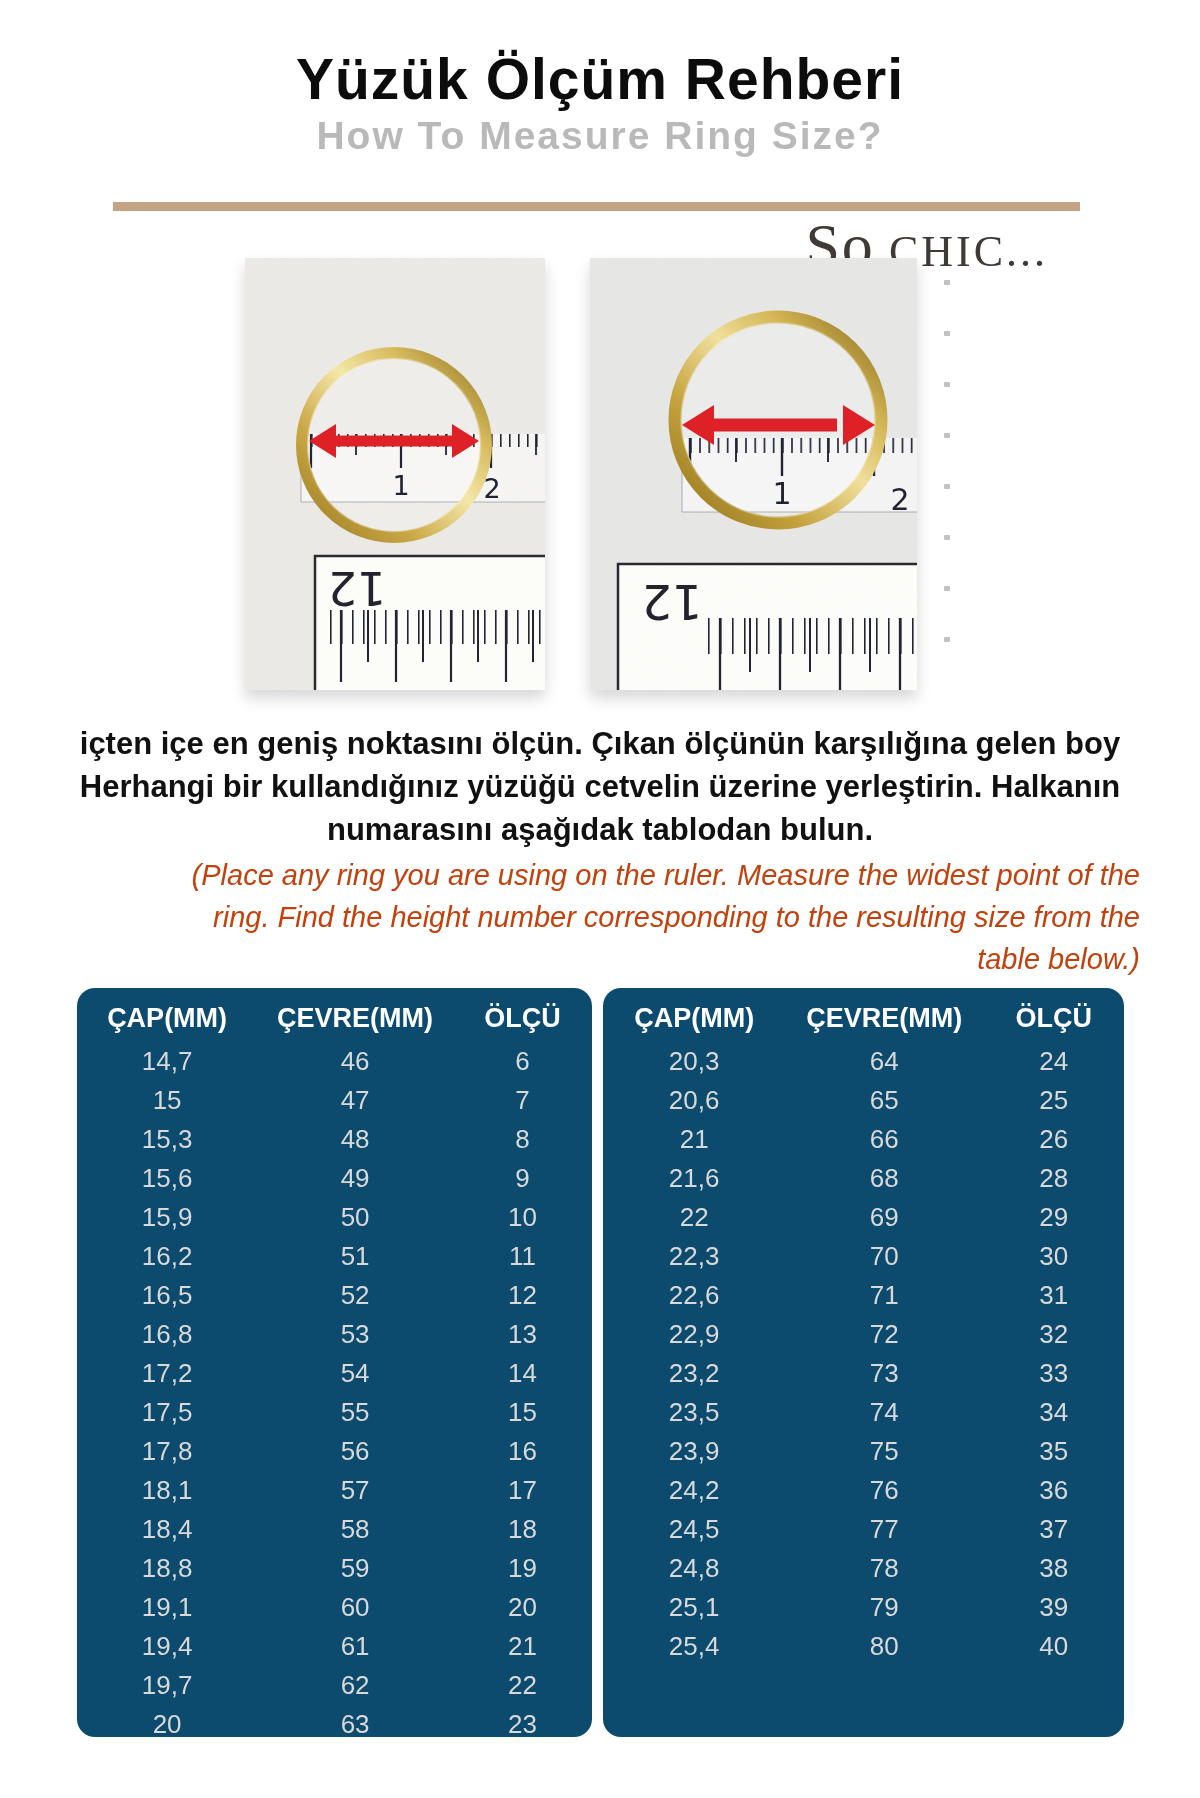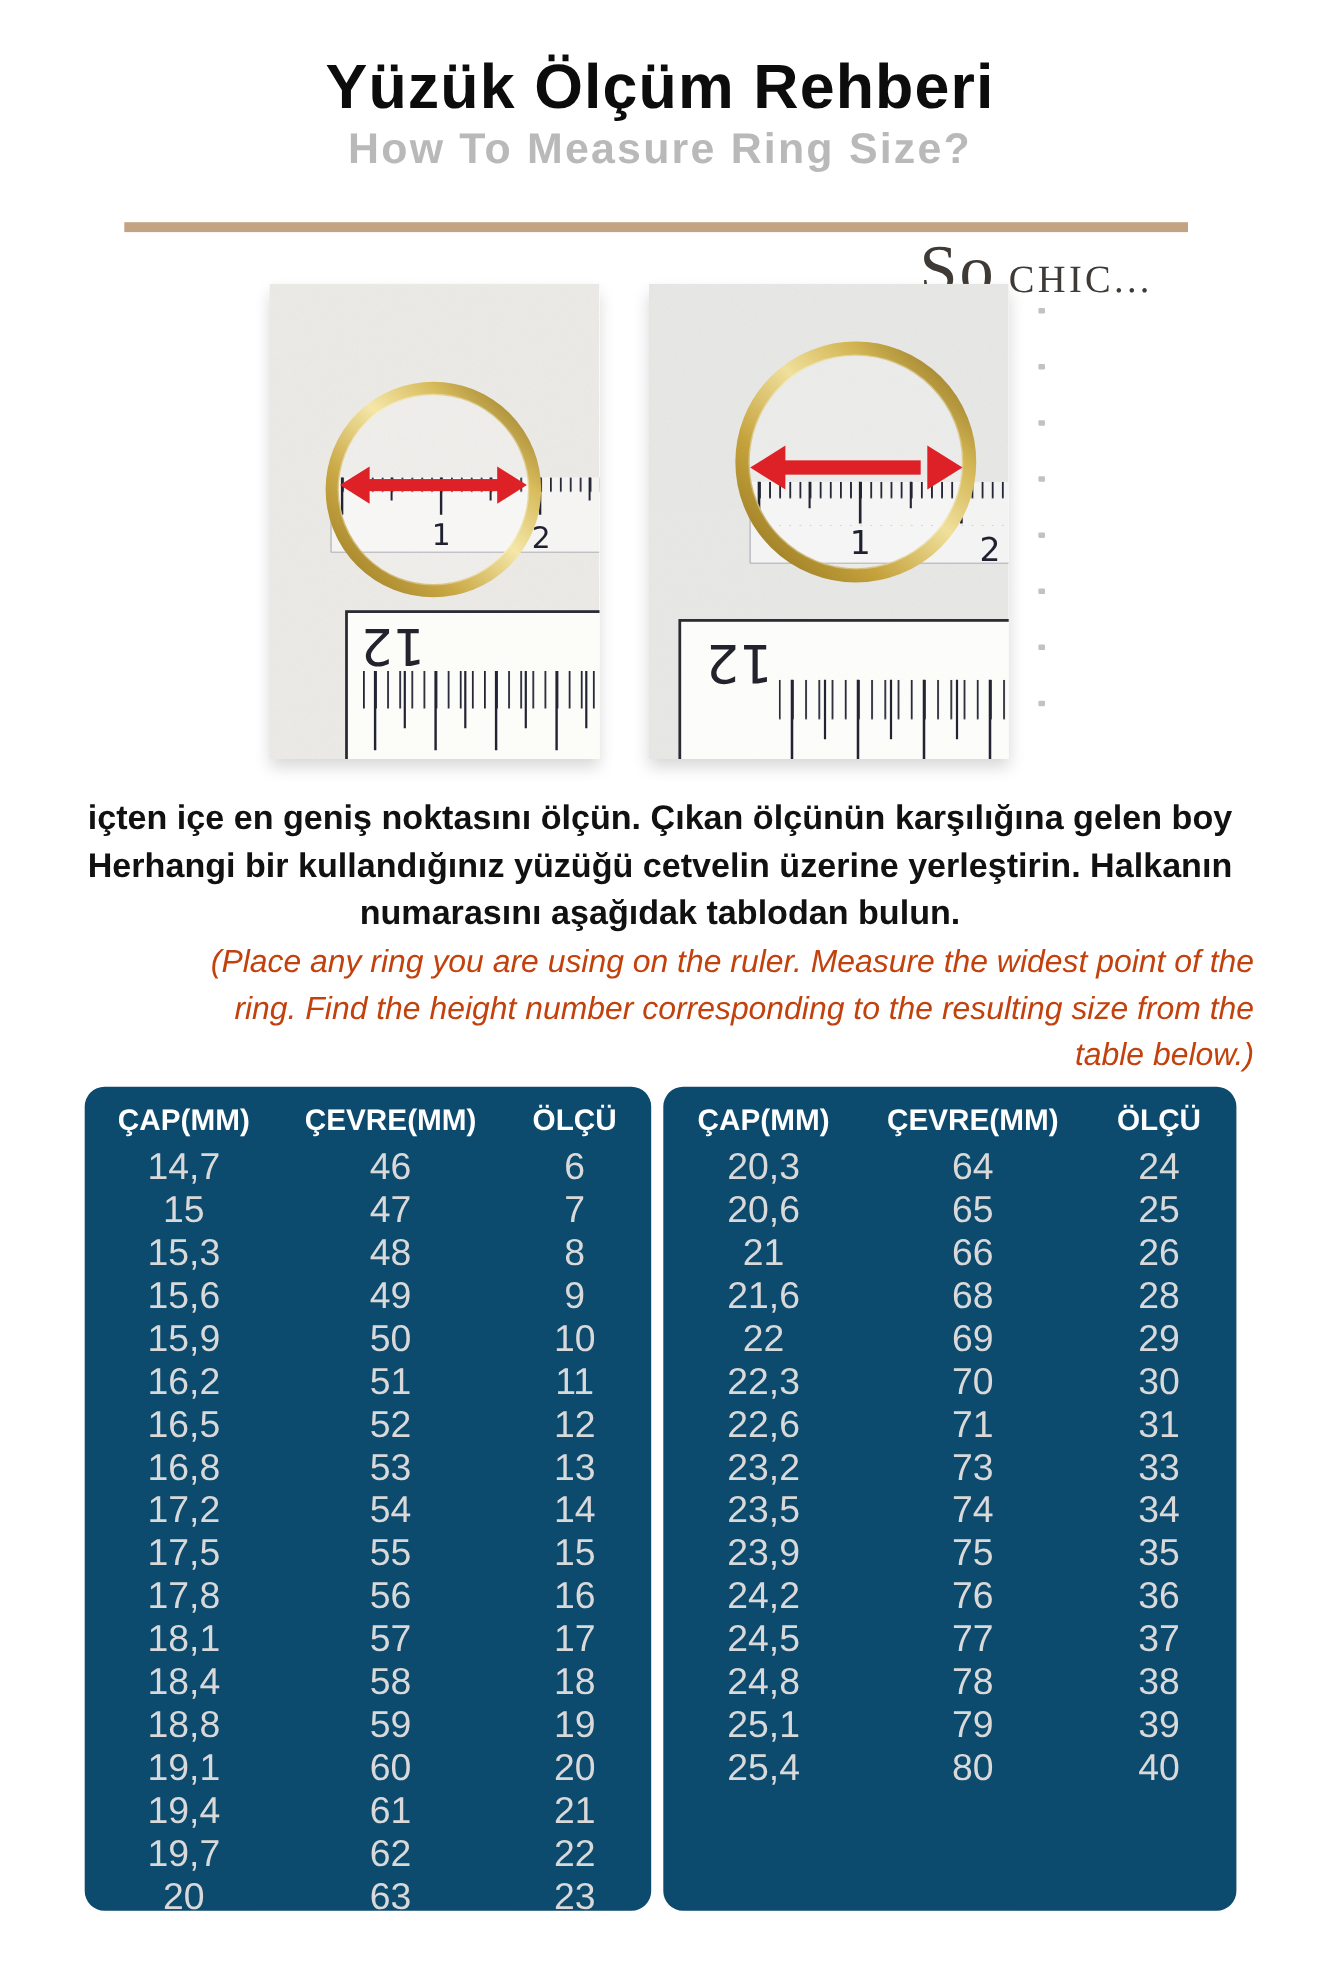--- a/index.html
+++ b/index.html
@@ -8,41 +8,41 @@
 
   .title{position:absolute;top:46px;left:0;width:1200px;text-align:center;
          font-size:57px;font-weight:800;color:#0c0c0c;letter-spacing:1px;}
   .subtitle{position:absolute;top:114px;left:0;width:1200px;text-align:center;
             font-size:39px;font-weight:700;color:#b9b9b9;letter-spacing:2px;}
   .divider{position:absolute;top:202px;left:113px;width:967px;height:9px;background:#c4a284;}
 
   .brand{position:absolute;top:210px;left:700px;width:348px;text-align:right;
          font-family:"Liberation Serif", serif;color:#3f3a35;white-space:nowrap;}
   .brand .b-so{font-size:62px;letter-spacing:2px;}
-  .brand .b-chic{font-size:35px;letter-spacing:3px;}
+  .brand .b-chic{font-size:44px;letter-spacing:3px;}
 
   .photo{position:absolute;top:258px;box-shadow:0 8px 14px rgba(0,0,0,0.16);}
   .photo.left{left:245px;}
   .photo.right{left:590px;}
 
   .dots{position:absolute;left:944px;top:280px;display:flex;flex-direction:column;gap:46px;}
   .dot{width:6px;height:5px;background:#c2c2c2;border-radius:1px;}
 
   .tr-text{position:absolute;top:722px;left:40px;width:1120px;text-align:center;
            font-size:31px;font-weight:700;color:#111;line-height:43px;}
   .en-text{position:absolute;top:854px;left:60px;width:1080px;text-align:right;
            font-style:italic;font-size:29px;color:#c2410c;line-height:42px;}
 
   .size-table{position:absolute;top:988px;height:749px;background:#0c4a6e;
               border-radius:18px;overflow:hidden;}
   .size-table.left{left:77px;width:515px;}
   .size-table.right{left:603px;width:521px;}
   .thead,.trow{display:grid;grid-template-columns:35% 38% 27%;align-items:center;}
   .thead{height:48px;padding-top:6px;font-weight:700;color:#ffffff;font-size:27px;}
-  .trow{height:39px;font-size:34px;color:#d9d9d9;}
+  .trow{height:39px;font-size:26px;color:#d9d9d9;}
   .tcell,.hcell{text-align:center;}
 
   svg text{font-family:"DejaVu Sans", sans-serif;}
 </style>
 </head>
 <body>
 
 <div class="page">
 
   <div class="title">Yüzük Ölçüm Rehberi</div>
@@ -338,20 +338,25 @@
           <div class="tcell">22,3</div>
           <div class="tcell">70</div>
           <div class="tcell">30</div>
         </div>
         <div class="trow">
           <div class="tcell">22,6</div>
           <div class="tcell">71</div>
           <div class="tcell">31</div>
         </div>
         <div class="trow">
+          <div class="tcell">22,9</div>
+          <div class="tcell">72</div>
+          <div class="tcell">32</div>
+        </div>
+        <div class="trow">
           <div class="tcell">23,2</div>
           <div class="tcell">73</div>
           <div class="tcell">33</div>
         </div>
         <div class="trow">
           <div class="tcell">23,5</div>
           <div class="tcell">74</div>
           <div class="tcell">34</div>
         </div>
         <div class="trow">

